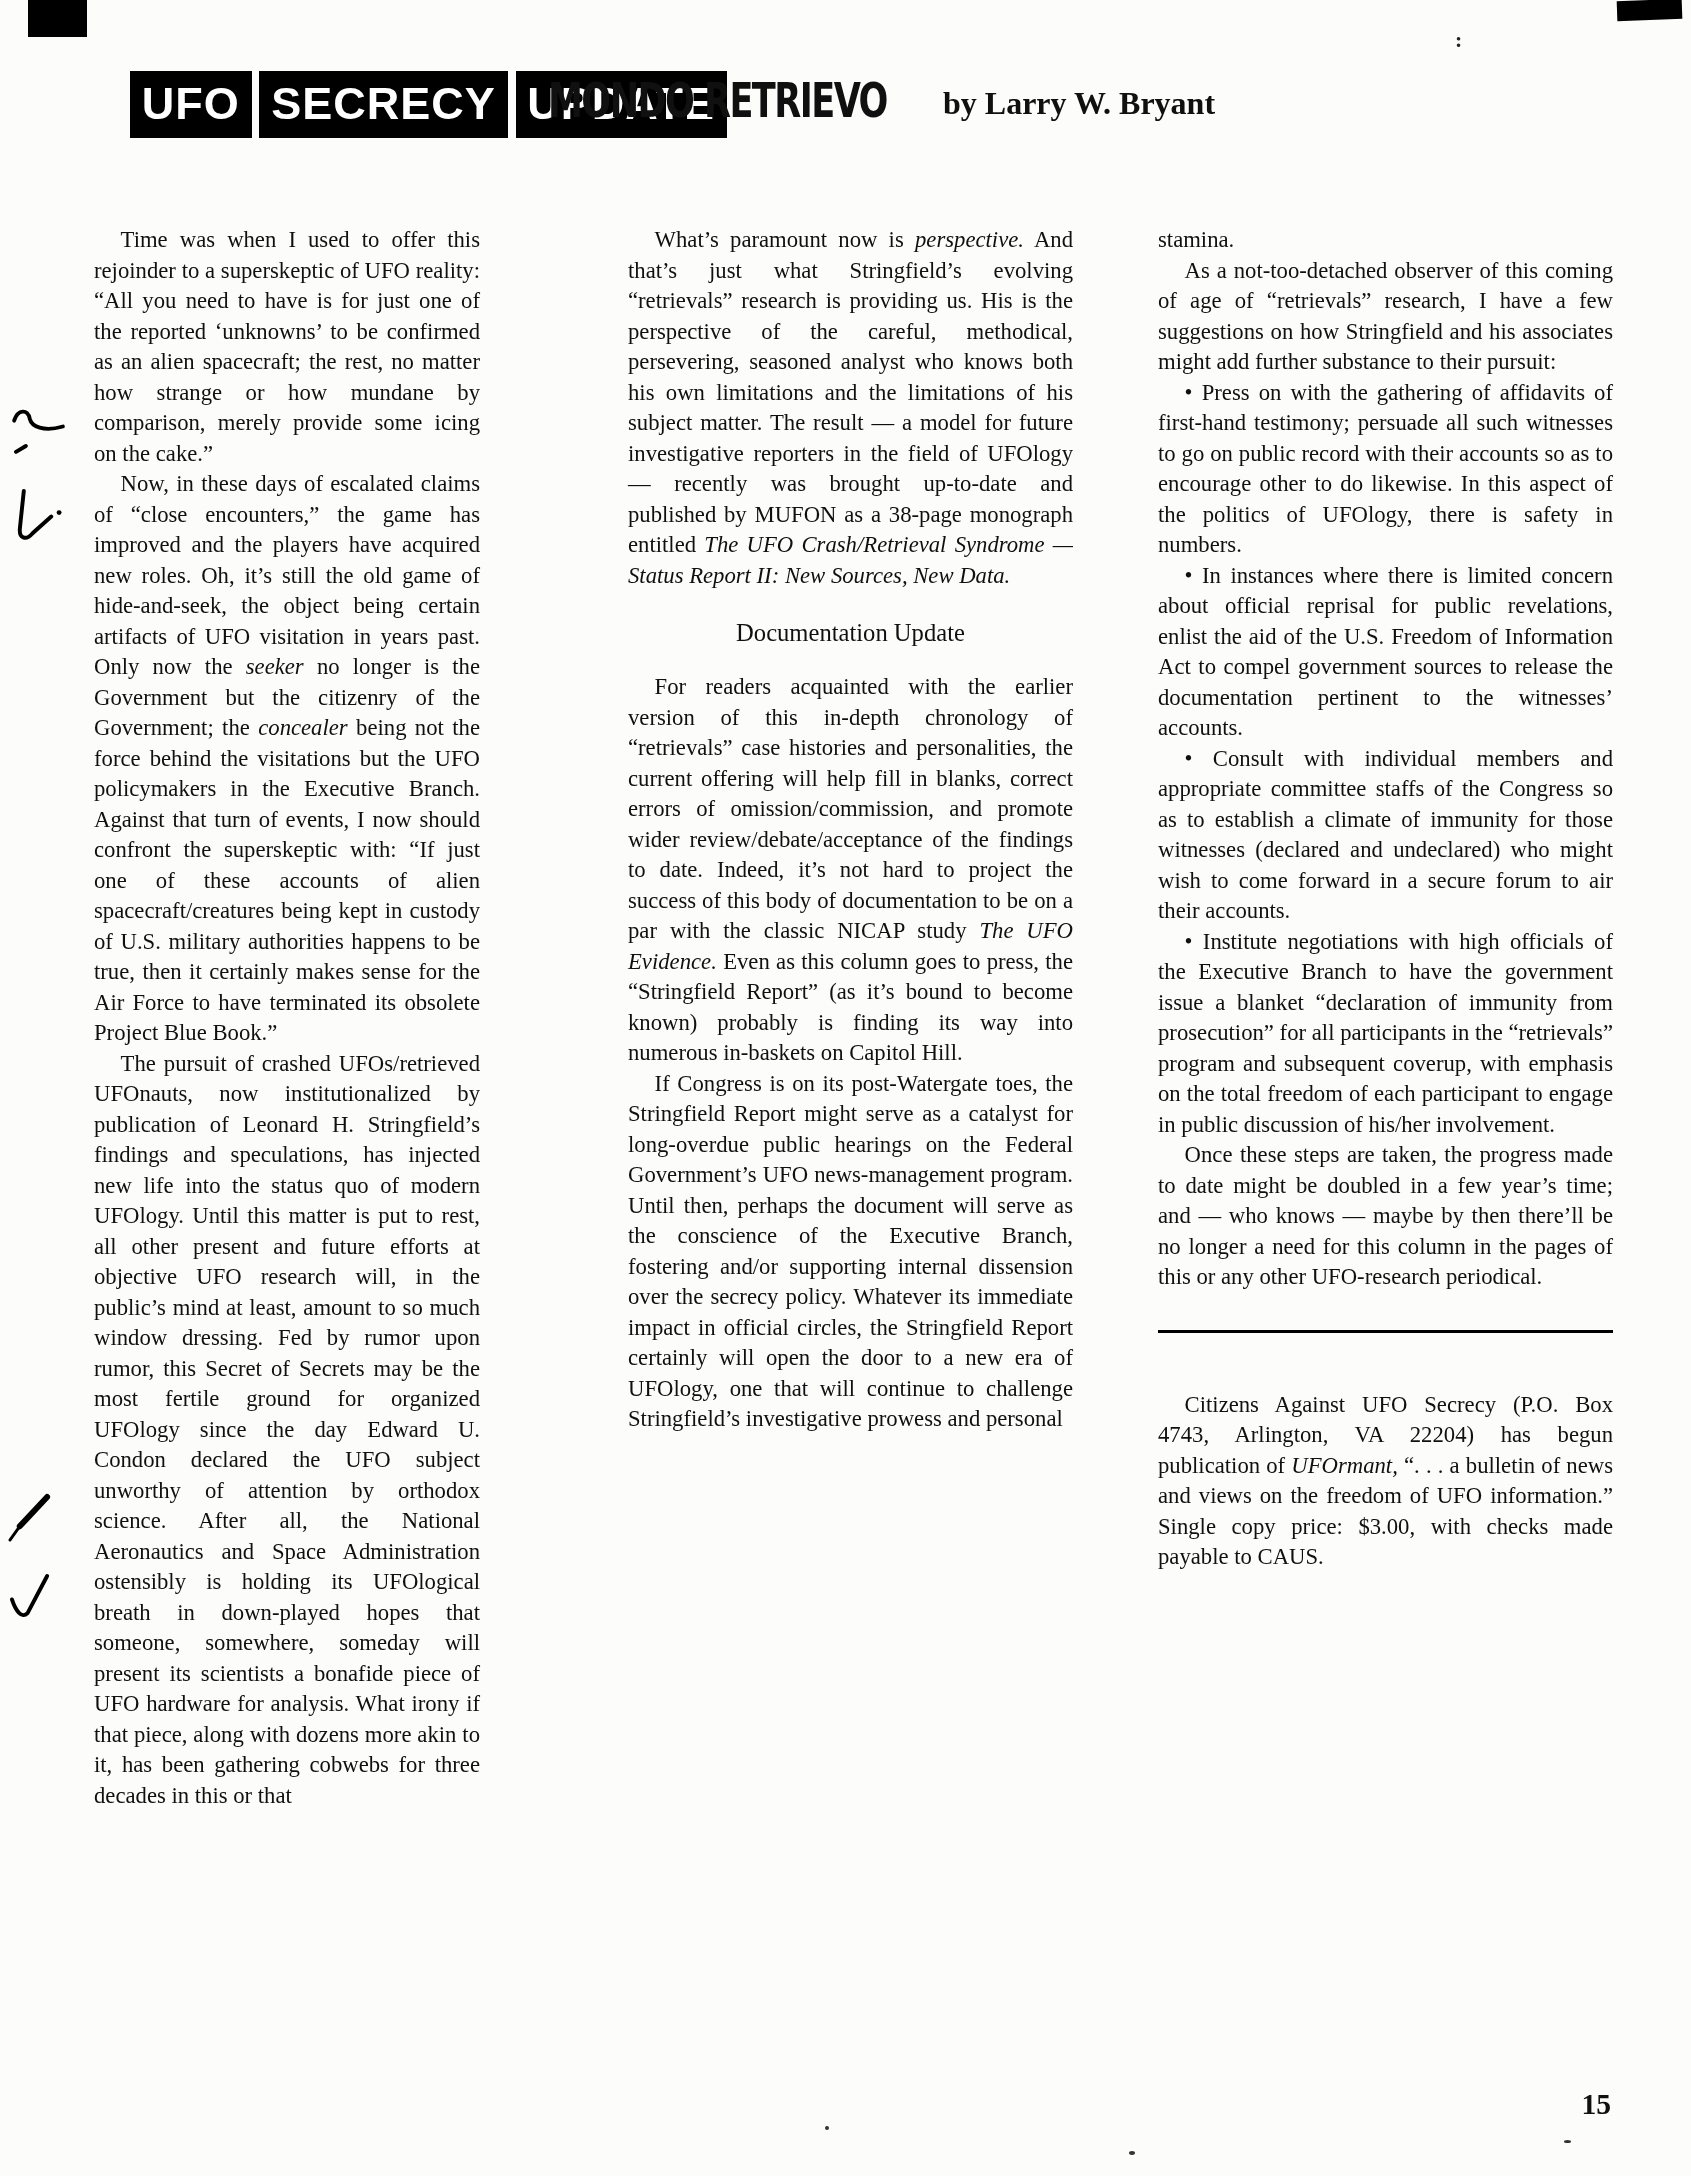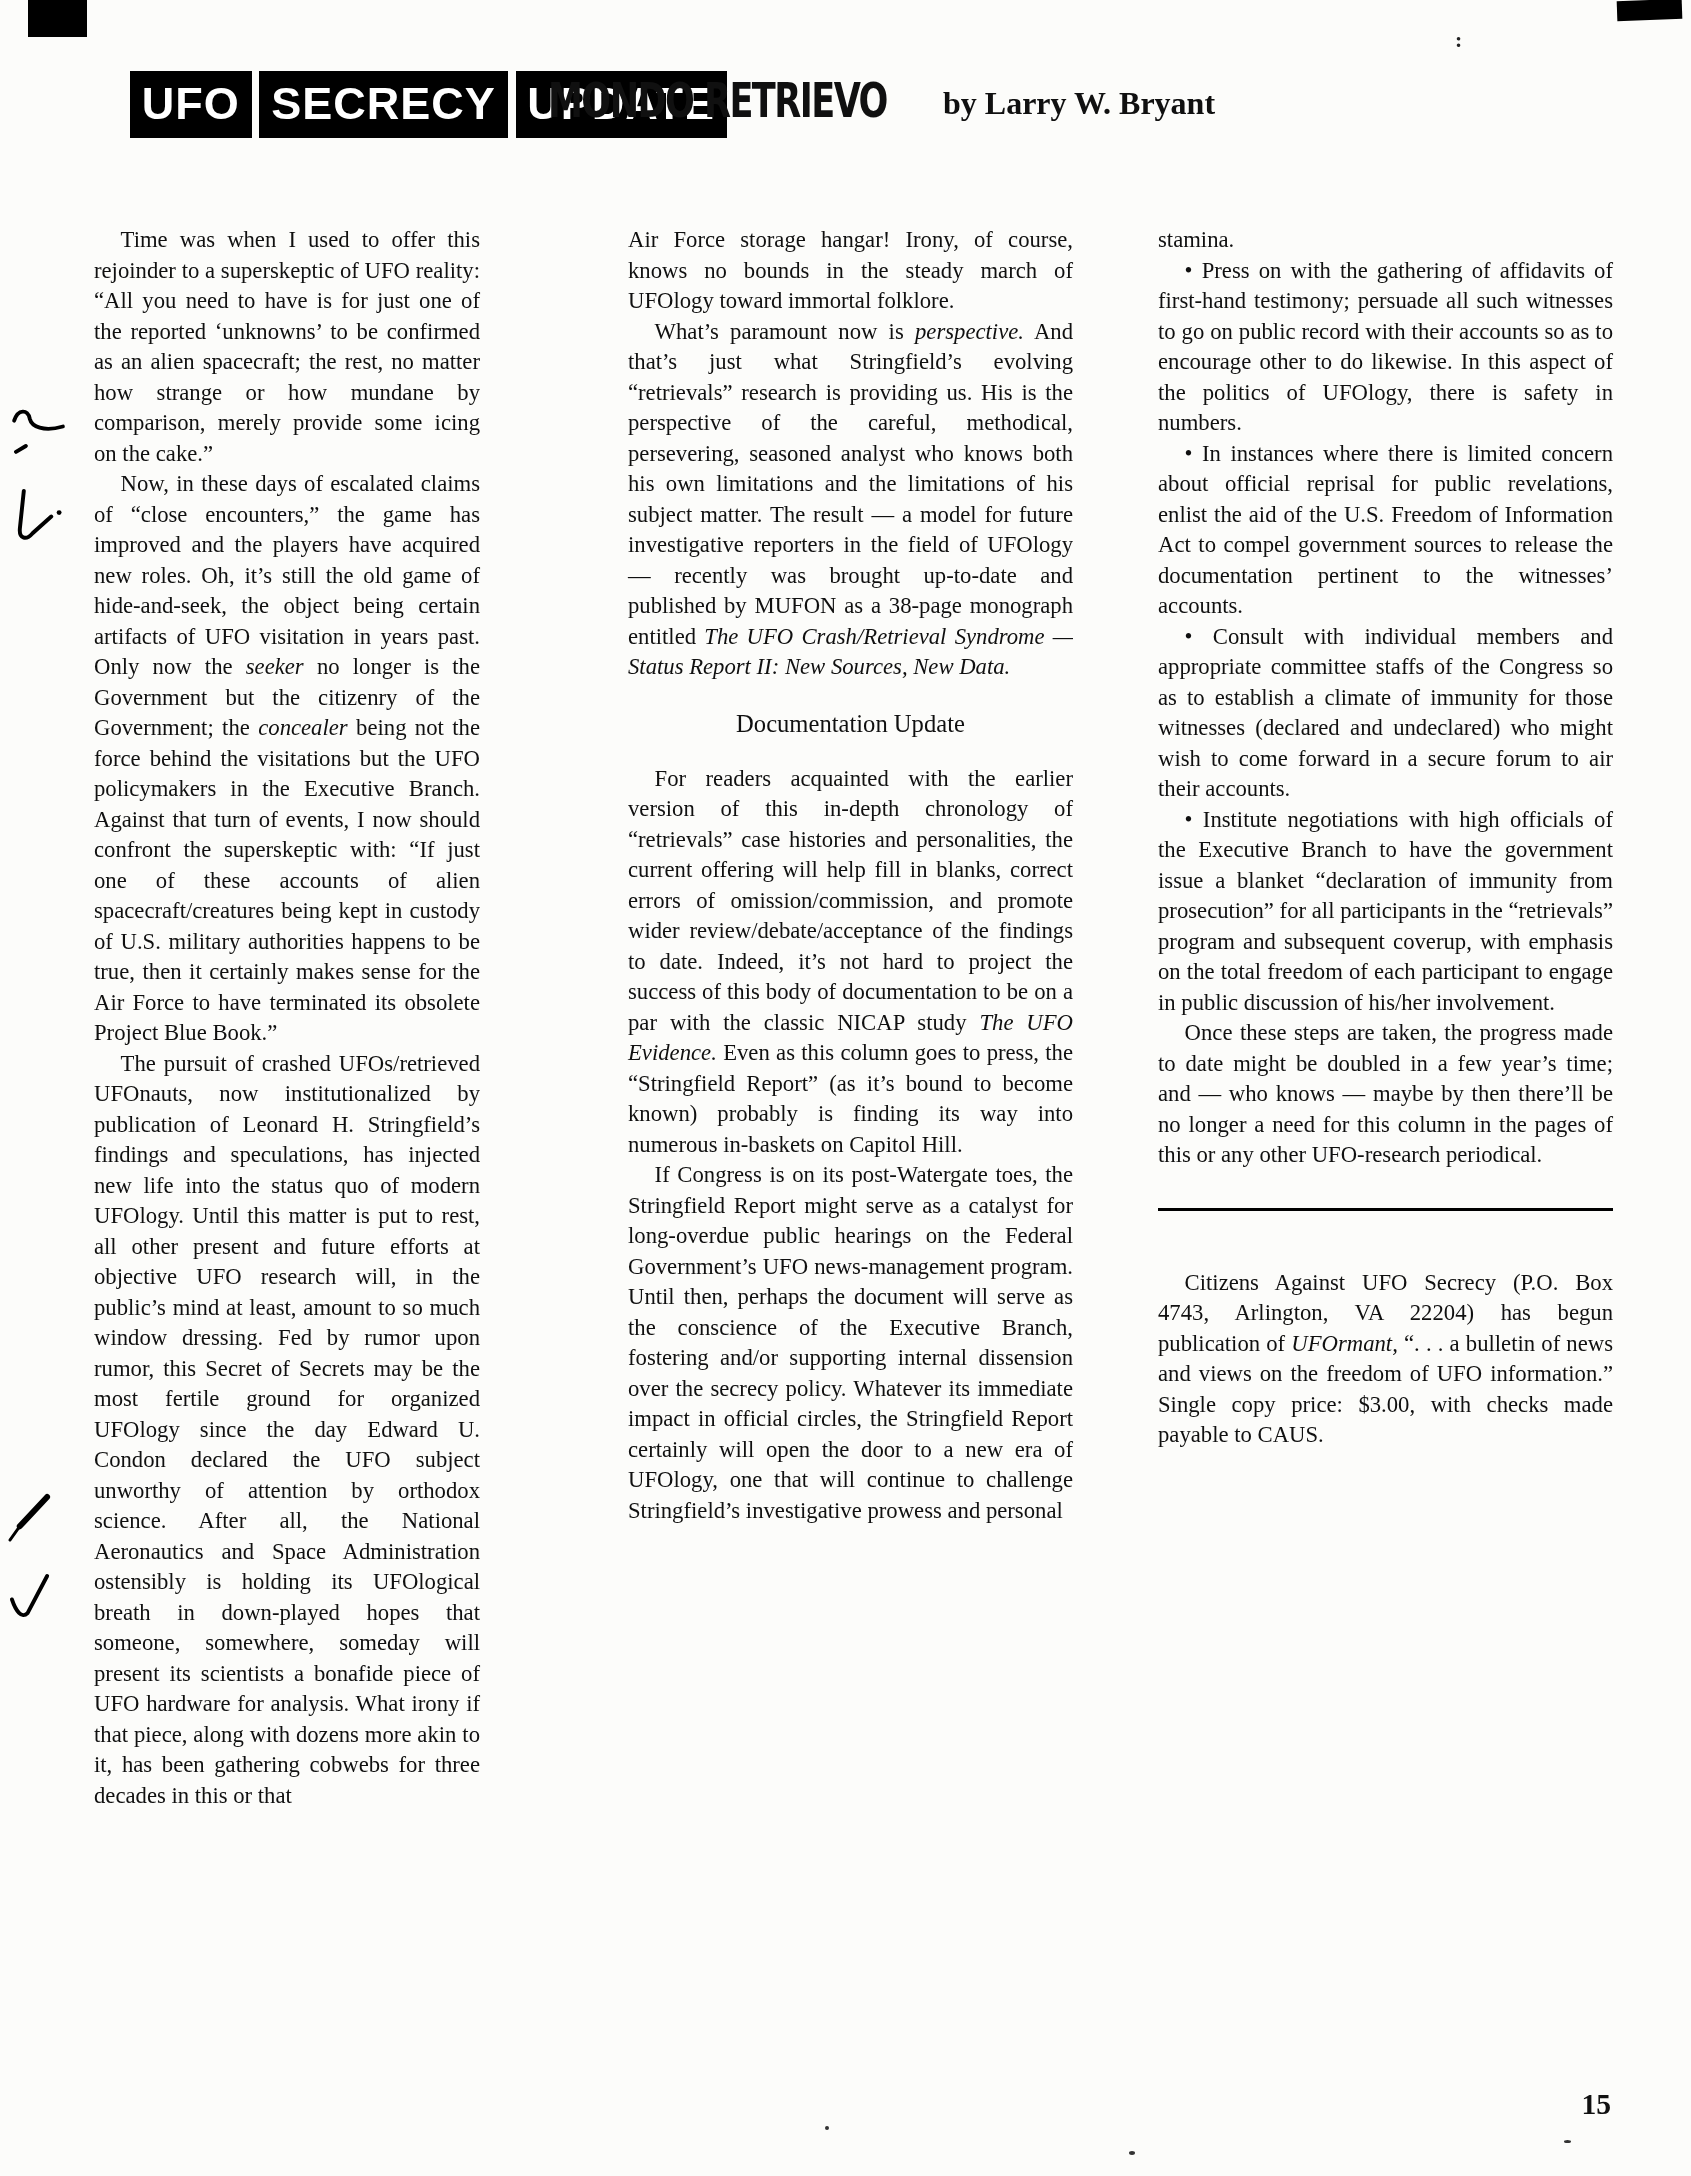--- a/index.html
+++ b/index.html
@@ -88,28 +88,28 @@
   <div class="mondo-title">MONDO RETRIEVO</div>
   <div class="byline">by Larry W. Bryant</div>
 
   <div class="columns">
     <div class="col col-1">
         <p class="para"><span>Time was when I used to offer this rejoinder to a superskeptic of UFO reality: “All you need to have is for just one of the reported ‘unknowns’ to be confirmed as an alien spacecraft; the rest, no matter how strange or how mundane by comparison, merely provide some icing on the cake.”</span></p>
         <p class="para"><span>Now, in these days of escalated claims of “close encounters,” the game has improved and the players have acquired new roles. Oh, it’s still the old game of hide-and-seek, the object being certain artifacts of UFO visitation in years past. Only now the </span><i>seeker</i><span> no longer is the Government but the citizenry of the Government; the </span><i>concealer</i><span> being not the force behind the visitations but the UFO policymakers in the Executive Branch. Against that turn of events, I now should confront the superskeptic with: “If just one of these accounts of alien spacecraft/creatures being kept in custody of U.S. military authorities happens to be true, then it certainly makes sense for the Air Force to have terminated its obsolete Project Blue Book.”</span></p>
         <p class="para"><span>The pursuit of crashed UFOs/retrieved UFOnauts, now institutionalized by publication of Leonard H. Stringfield’s findings and speculations, has injected new life into the status quo of modern UFOlogy. Until this matter is put to rest, all other present and future efforts at objective UFO research will, in the public’s mind at least, amount to so much window dressing. Fed by rumor upon rumor, this Secret of Secrets may be the most fertile ground for organized UFOlogy since the day Edward U. Condon declared the UFO subject unworthy of attention by orthodox science. After all, the National Aeronautics and Space Administration ostensibly is holding its UFOlogical breath in down-played hopes that someone, somewhere, someday will present its scientists a bonafide piece of UFO hardware for analysis. What irony if that piece, along with dozens more akin to it, has been gathering cobwebs for three decades in this or that</span></p>
       </div>
     <div class="col col-2">
-        <p class="para noindent"><span>Air Force storage hangar! Irony, of course, knows no bounds in the steady march of UFOlogy toward immortal folklore.</span></p>
         <p class="para"><span>What’s paramount now is </span><i>perspective.</i><span> And that’s just what Stringfield’s evolving “retrievals” research is providing us. His is the perspective of the careful, methodical, persevering, seasoned analyst who knows both his own limitations and the limitations of his subject matter. The result — a model for future investigative reporters in the field of UFOlogy — recently was brought up-to-date and published by MUFON as a 38-page monograph entitled </span><i>The UFO Crash/Retrieval Syndrome — Status Report II: New Sources, New Data.</i></p>
         <h3 class="subhead">Documentation Update</h3>
         <p class="para"><span>For readers acquainted with the earlier version of this in-depth chronology of “retrievals” case histories and personalities, the current offering will help fill in blanks, correct errors of omission/commission, and promote wider review/debate/acceptance of the findings to date. Indeed, it’s not hard to project the success of this body of documentation to be on a par with the classic NICAP study </span><i>The UFO Evidence.</i><span> Even as this column goes to press, the “Stringfield Report” (as it’s bound to become known) probably is finding its way into numerous in-baskets on Capitol Hill.</span></p>
         <p class="para"><span>If Congress is on its post-Watergate toes, the Stringfield Report might serve as a catalyst for long-overdue public hearings on the Federal Government’s UFO news-management program. Until then, perhaps the document will serve as the conscience of the Executive Branch, fostering and/or supporting internal dissension over the secrecy policy. Whatever its immediate impact in official circles, the Stringfield Report certainly will open the door to a new era of UFOlogy, one that will continue to challenge Stringfield’s investigative prowess and personal</span></p>
       </div>
     <div class="col col-3">
         <p class="para noindent"><span>stamina.</span></p>
+        <p class="para"><span>As a not-too-detached observer of this coming of age of “retrievals” research, I have a few suggestions on how Stringfield and his associates might add further substance to their pursuit:</span></p>
         <p class="para"><span>•  Press on with the gathering of affidavits of first-hand testimony; persuade all such witnesses to go on public record with their accounts so as to encourage other to do likewise. In this aspect of the politics of UFOlogy, there is safety in numbers.</span></p>
         <p class="para"><span>•  In instances where there is limited concern about official reprisal for public revelations, enlist the aid of the U.S. Freedom of Information Act to compel government sources to release the documentation pertinent to the witnesses’ accounts.</span></p>
         <p class="para"><span>•  Consult with individual members and appropriate committee staffs of the Congress so as to establish a climate of immunity for those witnesses (declared and undeclared) who might wish to come forward in a secure forum to air their accounts.</span></p>
         <p class="para"><span>•  Institute negotiations with high officials of the Executive Branch to have the government issue a blanket “declaration of immunity from prosecution” for all participants in the “retrievals” program and subsequent coverup, with emphasis on the total freedom of each participant to engage in public discussion of his/her involvement.</span></p>
         <p class="para"><span>Once these steps are taken, the progress made to date might be doubled in a few year’s time; and — who knows — maybe by then there’ll be no longer a need for this column in the pages of this or any other UFO-research periodical.</span></p>
         <div class="col-rule"></div>
         <p class="para"><span>Citizens Against UFO Secrecy (P.O. Box 4743, Arlington, VA 22204) has begun publication of </span><i>UFOrmant,</i><span> “. . . a bulletin of news and views on the freedom of UFO information.” Single copy price: $3.00, with checks made payable to CAUS.</span></p>
       </div>
   </div>
 

